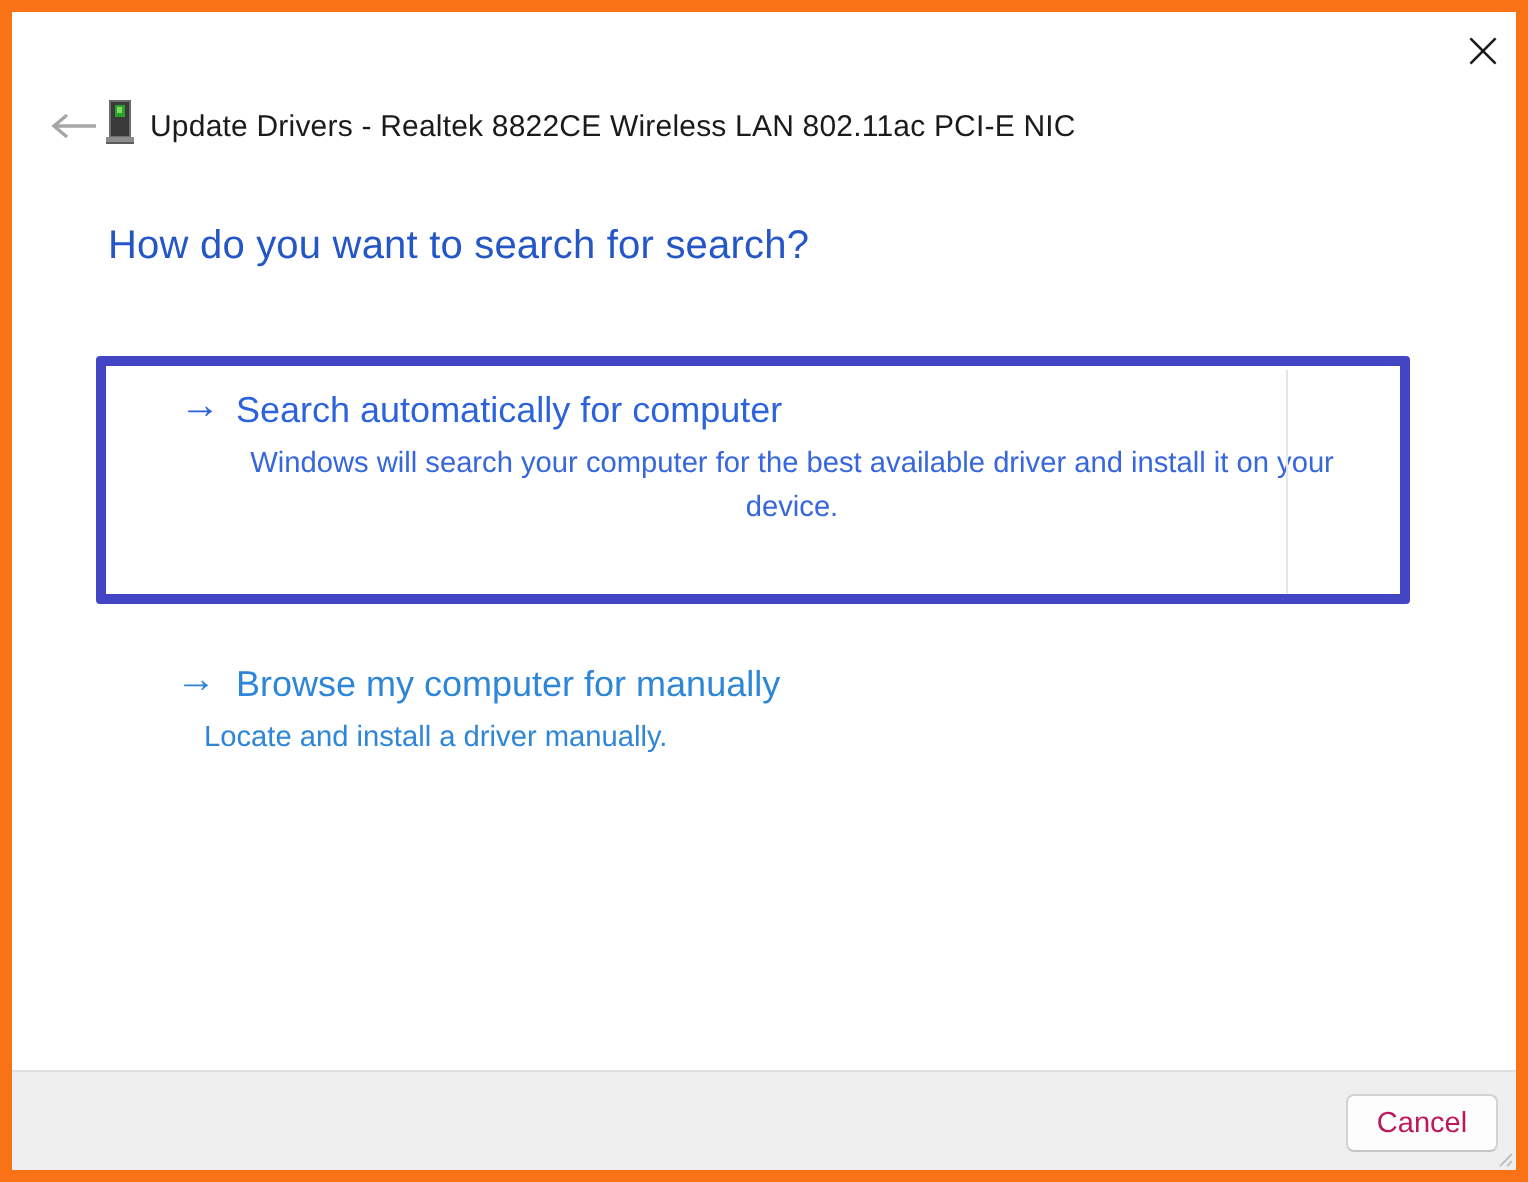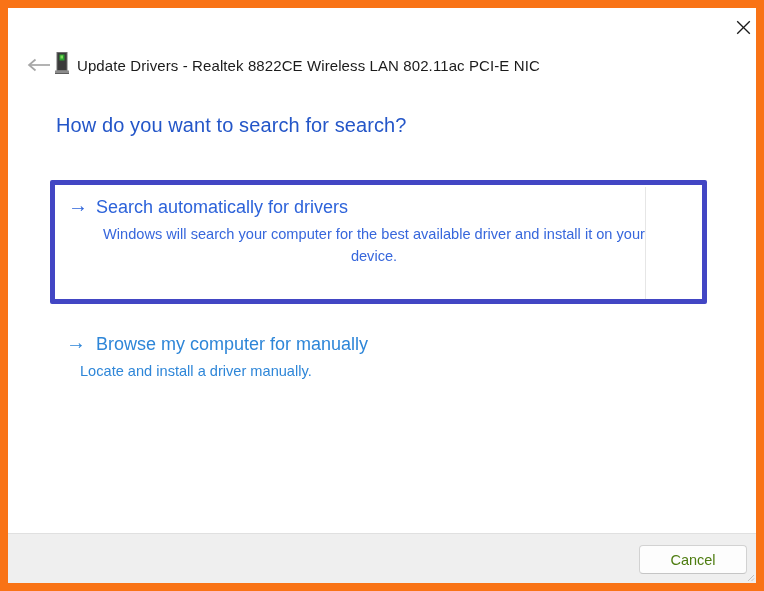--- a/index.html
+++ b/index.html
@@ -1,20 +1,20 @@
 <!DOCTYPE html>
 <html><head>
 <meta charset="utf-8">
 <style>
   html,body{margin:0;padding:0;background:#fff;}
   body{width:764px;height:591px;overflow:hidden;
        font-family:"Liberation Sans","DejaVu Sans",sans-serif;
        -webkit-font-smoothing:antialiased;}
   .window{position:relative;width:764px;height:591px;box-sizing:border-box;
-          border:8px solid #f97316;background:#fff;}
+          border:6px solid #f97316;background:#fff;padding-left:24px;}
 
   
   .close-btn{position:absolute;left:716px;top:4px;width:38px;height:30px;
              display:flex;align-items:center;justify-content:center;
              background:transparent;border:none;padding:0;cursor:pointer;}
 
   
   .back-btn{position:absolute;left:18px;top:47px;width:26px;height:20px;
             background:transparent;border:none;padding:0;cursor:default;
             display:flex;align-items:center;justify-content:center;}
@@ -43,23 +43,23 @@
   .opt2 .opt-desc{left:72px;top:352px;width:556px;color:#2e86d8;}
 
   
   .highlight{position:absolute;left:42px;top:172px;width:657px;height:124px;
              box-sizing:border-box;border:5px solid #4246c4;border-radius:2px;
              pointer-events:none;}
 
   
   .footer{position:absolute;left:0;bottom:0;width:100%;height:50px;
           background:#efefef;border-top:1px solid #e0e0e0;box-sizing:border-box;}
-  .cancel-btn{position:absolute;right:9px;top:11px;width:108px;height:29px;
+  .cancel-btn{position:absolute;right:9px;top:11px;width:76px;height:29px;
               background:#fdfdfd;border:1px solid #d2d2d2;border-bottom-color:#c5c5c5;
-              border-radius:4px;font-size:14.5px;color:#4d7c0f;cursor:pointer;
+              border-radius:4px;font-size:14.5px;color:#be185d;cursor:pointer;
               font-family:inherit;}
   .grip{position:absolute;right:1px;bottom:1px;opacity:.55;}
 </style>
 </head>
 <body>
 
 <div class="window">
 
   <button class="close-btn" title="Close">
     <svg width="15" height="15" viewBox="0 0 15 15">
@@ -84,21 +84,21 @@
       <rect x="2" y="21" width="14" height="1" fill="#5d5d5d"></rect>
     </svg>
   </span>
 
   <span class="wiz-title">Update Drivers - Realtek 8822CE Wireless LAN 802.11ac PCI-E NIC</span>
 
   <h1 class="heading">How do you want to search for search?</h1>
 
   <div class="opt opt1">
     <span class="opt-arrow">→</span>
-    <span class="opt-title">Search automatically for drivers</span>
+    <span class="opt-title">Search automatically for computer</span>
     <span class="opt-desc">Windows will search your computer for the best available driver and install it on your device.</span>
   </div>
   <div class="opt1-right-edge"></div>
 
   <div class="highlight"></div>
 
   <div class="opt opt2">
     <span class="opt-arrow">→</span>
     <span class="opt-title">Browse my computer for manually</span>
     <span class="opt-desc">Locate and install a driver manually.</span>

